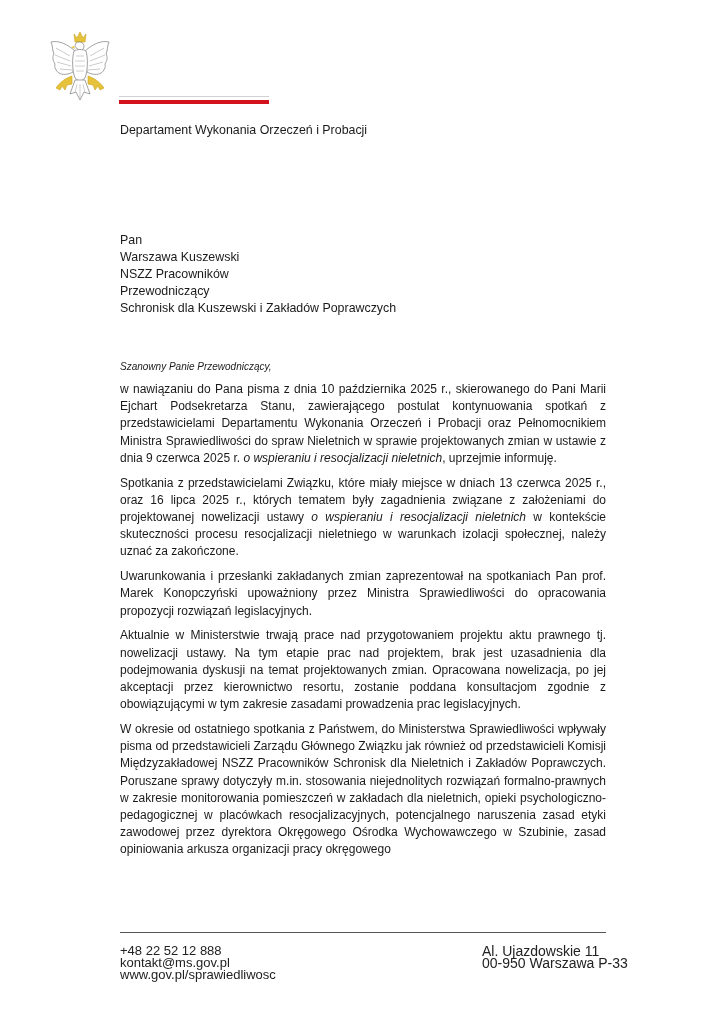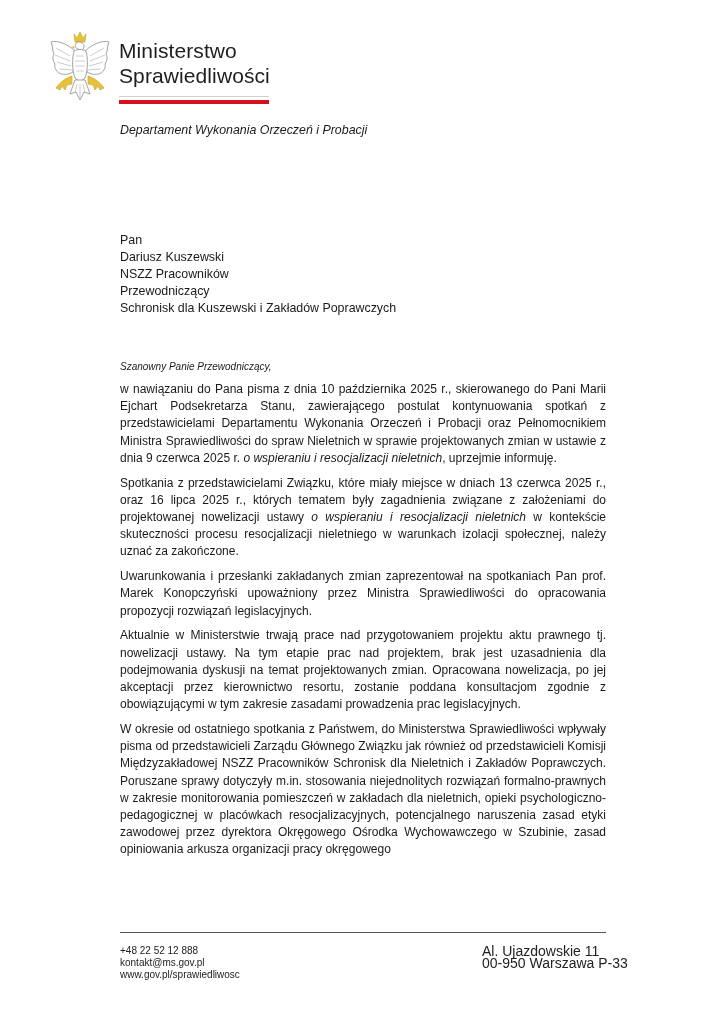--- a/index.html
+++ b/index.html
@@ -63,21 +63,21 @@
       background: #d4121e;
     }
 
     .text {
       position: absolute;
       left: 120px;
       font-size: 12.4px;
       line-height: 17px;
       color: #1a1a1a;
     }
-    .department { top: 122px; font-style: italic; }
+    .department { top: 122px; }
     .ref { top: 174px; }
     .addressee { top: 232px; font-weight: normal; }
     .addressee div, .ref div { white-space: nowrap; }
 
     .salutation {
       position: absolute;
       left: 120px;
       top: 358px;
       font-size: 10px;
       font-style: italic;
@@ -105,21 +105,21 @@
       left: 120px;
       top: 932px;
       width: 486px;
       height: 1px;
       background: #555;
     }
     .footer-left {
       position: absolute;
       left: 120px;
       top: 945px;
-      font-size: 10px;
+      font-size: 13px;
       line-height: 12.2px;
       color: #222;
     }
     .footer-right {
       position: absolute;
       left: 482px;
       top: 945px;
       font-size: 14px;
       line-height: 12.2px;
       color: #222;
@@ -146,34 +146,30 @@
 
       <path d="M26 21 C24 28 24 40 27 48 L32 52 L37 48 C40 40 40 28 38 21 C35 19 29 19 26 21 Z" fill="#ffffff" stroke="#8a8a8a" stroke-width="0.8"></path>
       <path d="M28 26 L36 26 M27 31 L37 31 M27 36 L37 36 M28 41 L36 41" stroke="#b0b0b0" stroke-width="0.6" fill="none"></path>
 
       <path d="M27 50 L22 64 L28 62 L32 70 L36 62 L42 64 L37 50 Z" fill="#ffffff" stroke="#8a8a8a" stroke-width="0.8"></path>
       <path d="M29 54 L27 63 M32 54 L32 68 M35 54 L37 63" stroke="#b0b0b0" stroke-width="0.6" fill="none"></path>
 
       <path d="M24 46 C18 48 12 52 8 58 L12 60 L14 56 L17 60 L19 55 L24 54 Z" fill="#e5c23a" stroke="#c9a21e" stroke-width="0.6"></path>
       <path d="M40 46 C46 48 52 52 56 58 L52 60 L50 56 L47 60 L45 55 L40 54 Z" fill="#e5c23a" stroke="#c9a21e" stroke-width="0.6"></path>
     </svg>
-    <div class="logo-title">
-      <div>Ministerstwo</div>
-      <div>Sprawiedliwości</div>
-    </div>
     <div class="logo-line-gray"></div>
     <div class="logo-line-red"></div>
   </div>
 
   <div class="text department">Departament Wykonania Orzeczeń i Probacji</div>
 
 
   <div class="text addressee">
     <div>Pan</div>
-    <div>Dariusz Kuszewski</div>
+    <div>Warszawa Kuszewski</div>
     <div>NSZZ Pracowników</div>
     <div>Przewodniczący</div>
     <div>Schronisk dla Kuszewski i Zakładów Poprawczych</div>
   </div>
 
   <div class="salutation">Szanowny Panie Przewodniczący,</div>
 
   <div class="body-text">
     <p><span>w nawiązaniu do Pana pisma z dnia 10 października 2025 r., skierowanego do Pani Marii Ejchart Podsekretarza Stanu, zawierającego postulat kontynuowania spotkań z przedstawicielami Departamentu Wykonania Orzeczeń i Probacji oraz Pełnomocnikiem Ministra Sprawiedliwości do spraw Nieletnich w sprawie projektowanych zmian w ustawie z dnia 9 czerwca 2025 r. </span><em>o wspieraniu i resocjalizacji nieletnich</em><span>, uprzejmie informuję.</span></p>
     <p><span>Spotkania z przedstawicielami Związku, które miały miejsce w dniach 13 czerwca 2025 r., oraz 16 lipca 2025 r., których tematem były zagadnienia związane z założeniami do projektowanej nowelizacji ustawy </span><em>o wspieraniu i resocjalizacji nieletnich</em><span> w kontekście skuteczności procesu resocjalizacji nieletniego w warunkach izolacji społecznej, należy uznać za zakończone.</span></p>

